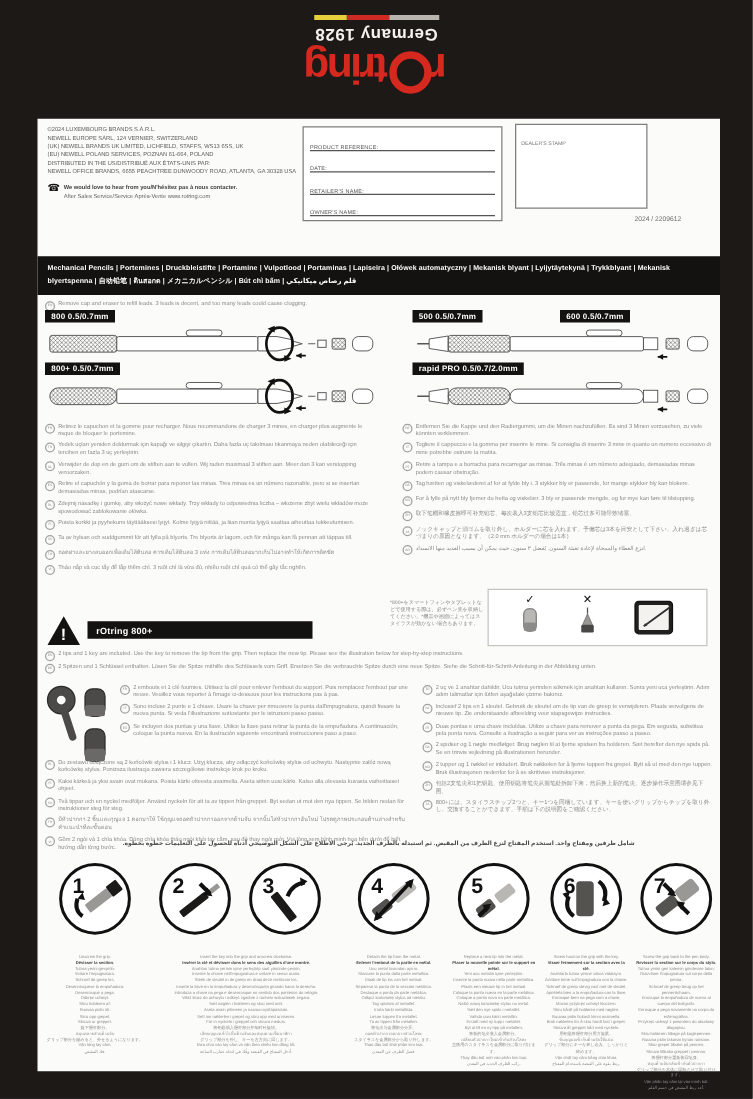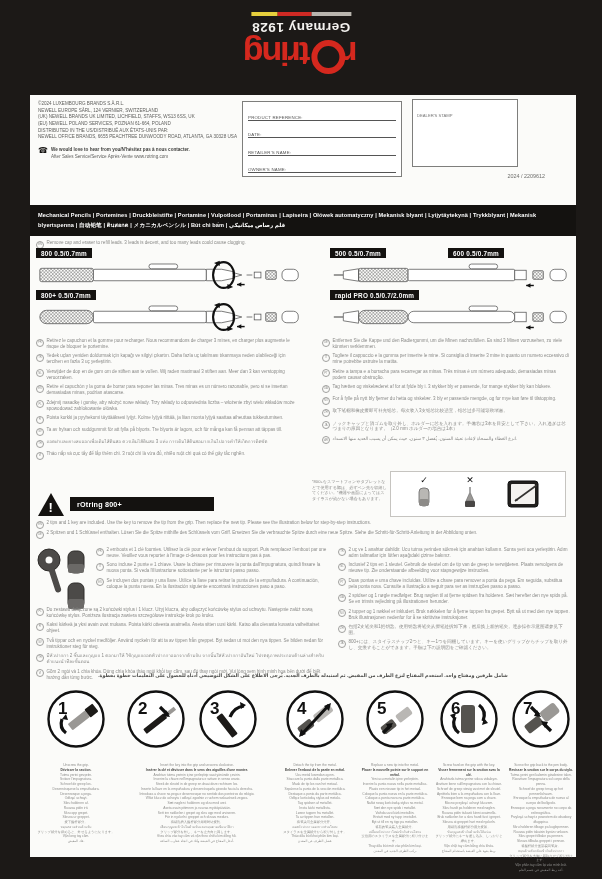--- a/index.html
+++ b/index.html
@@ -302,21 +302,21 @@
         <rect x="1" y="2" width="30" height="26" rx="3" fill="#22201e" stroke="#111"></rect>
         <rect x="4" y="5" width="24" height="20" rx="1" fill="#f4f2ef"></rect>
         <path d="M8 22 L30 6" stroke="#33312f" stroke-width="1.6"></path>
         <path d="M8 22 l3 -0.6 l-2 -1.8 z" fill="#33312f"></path>
       </svg>
     </div>
 
     <div class="abs tri" style="left:8px;top:398px;">
         <i>!</i>
       </div>
-    <div class="abs warnbar" style="left:40px;top:402px;width:144px;">rOtring 800+</div>
+    <div class="abs warnbar" style="left:40px;top:402px;width:180px;">rOtring 800+</div>
     <div class="abs li" style="left:6px;top:425px;width:534px;">
       <span class="bdg">EN</span>
       <span class="t">2 tips and 1 key are included. Use the key to remove the tip from the grip. Then replace the new tip. Please see the illustration below for step-by-step instructions.</span>
     </div>
     <div class="abs li" style="left:6px;top:435px;width:534px;">
       <span class="bdg">DE</span>
       <span class="t">2 Spitzen und 1 Schlüssel enthalten. Lösen Sie die Spitze mithilfe des Schlüssels vom Griff. Ersetzen Sie die verbrauchte Spitze durch eine neue Spitze. Siehe die Schritt-für-Schritt-Anleitung in der Abbildung unten.</span>
     </div>
 
     <svg class="abs" style="left:6px;top:452px;" width="54" height="66" viewBox="0 0 54 66">

